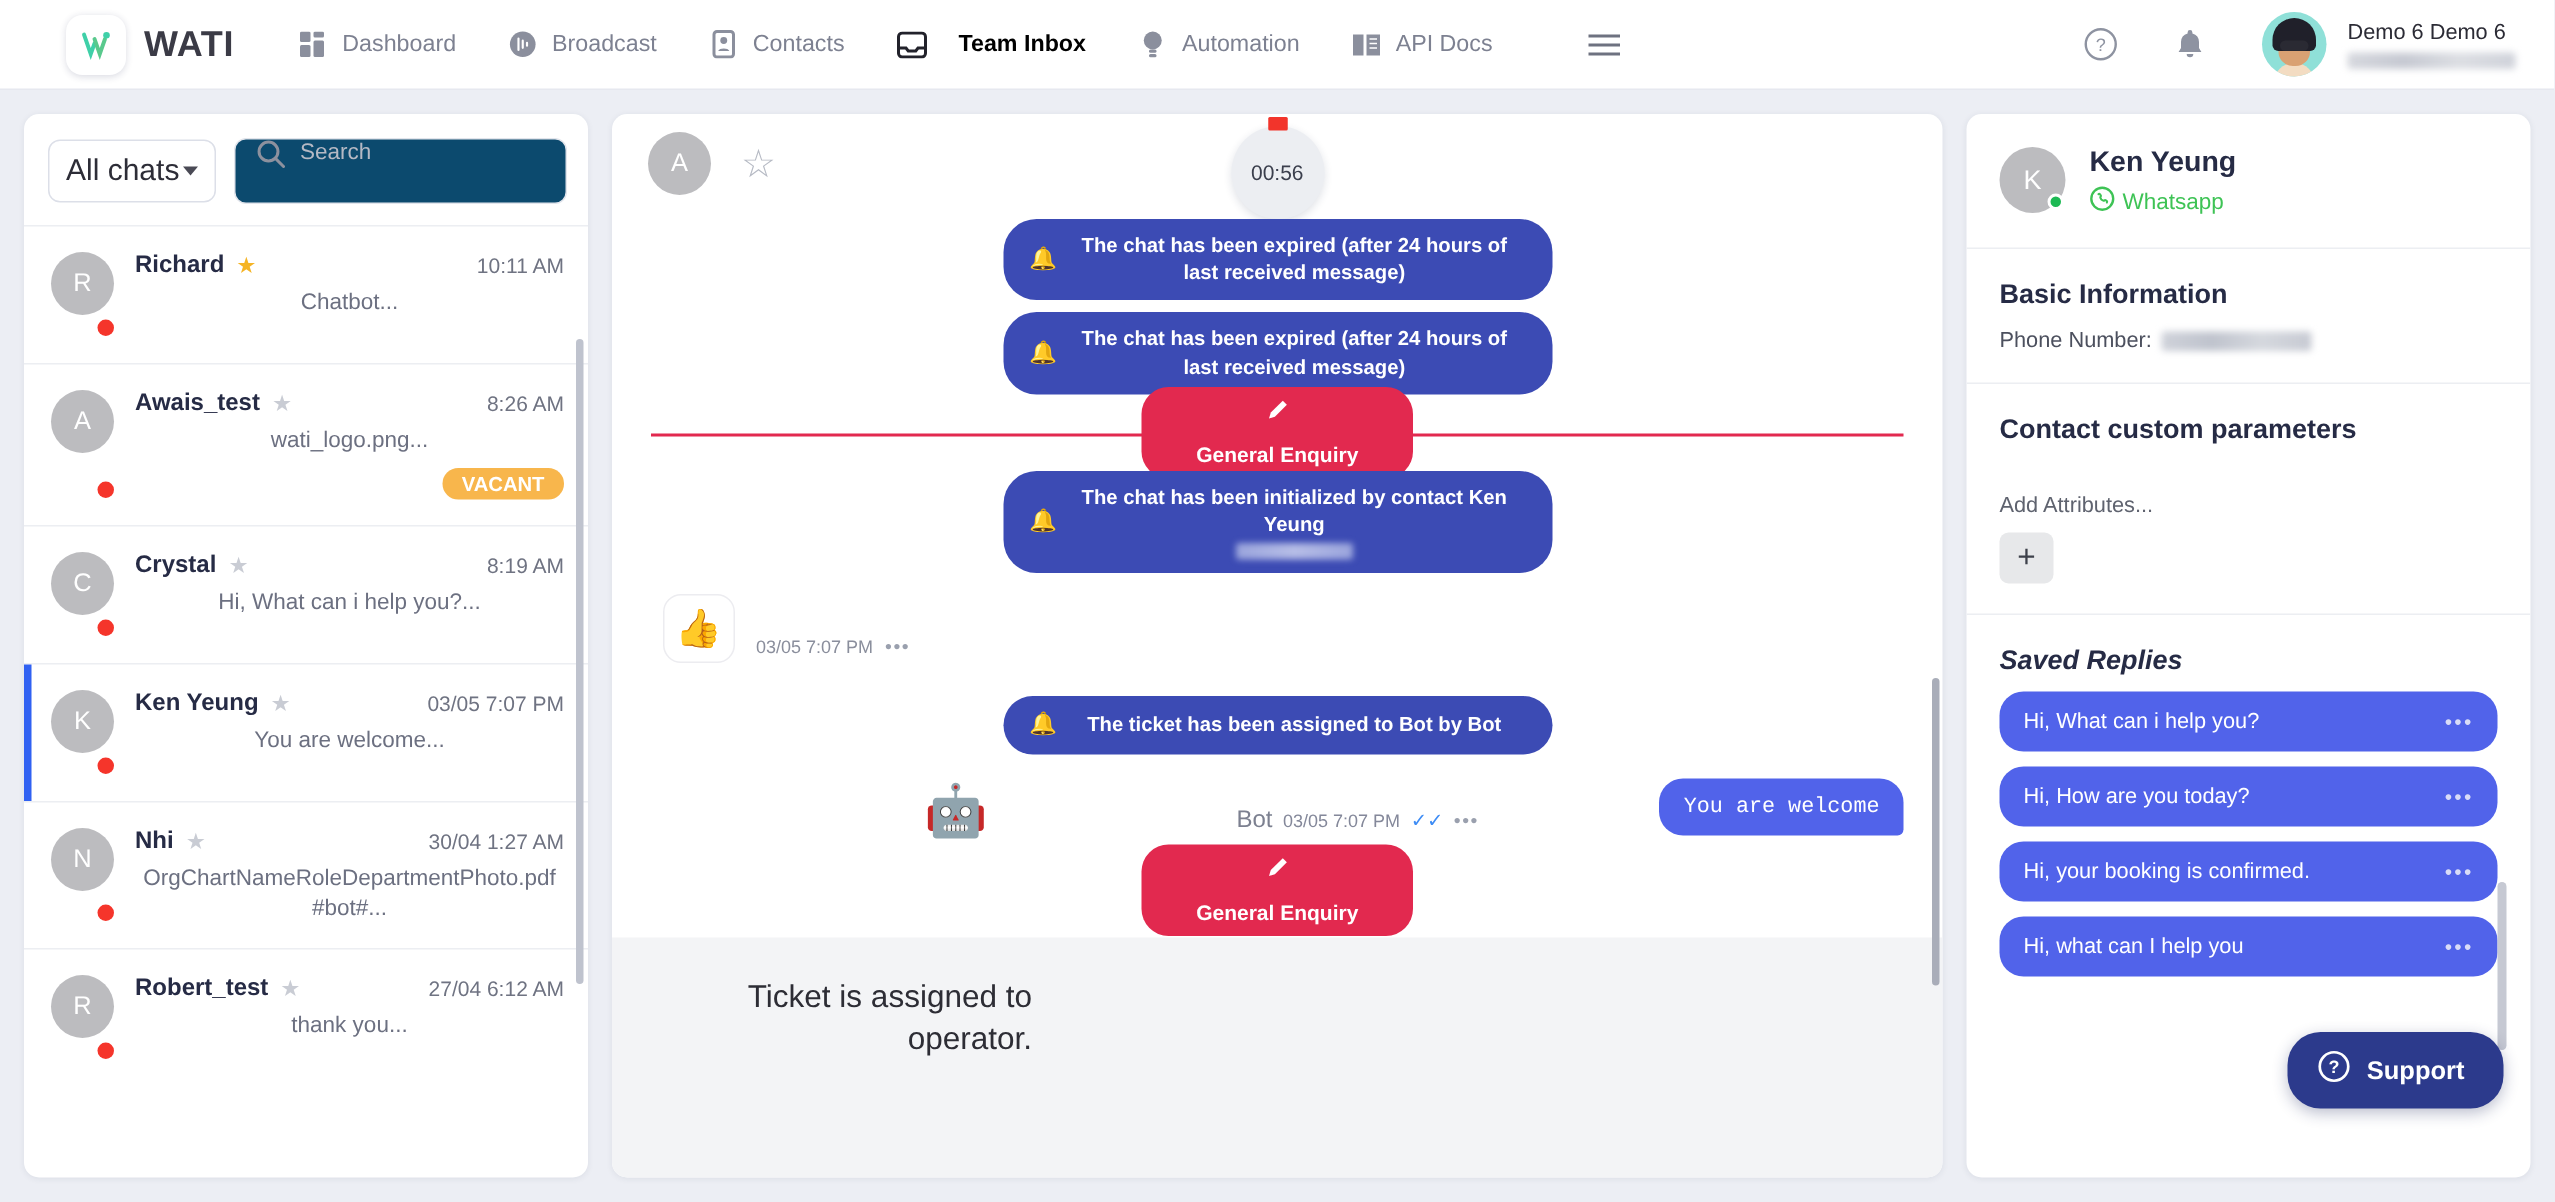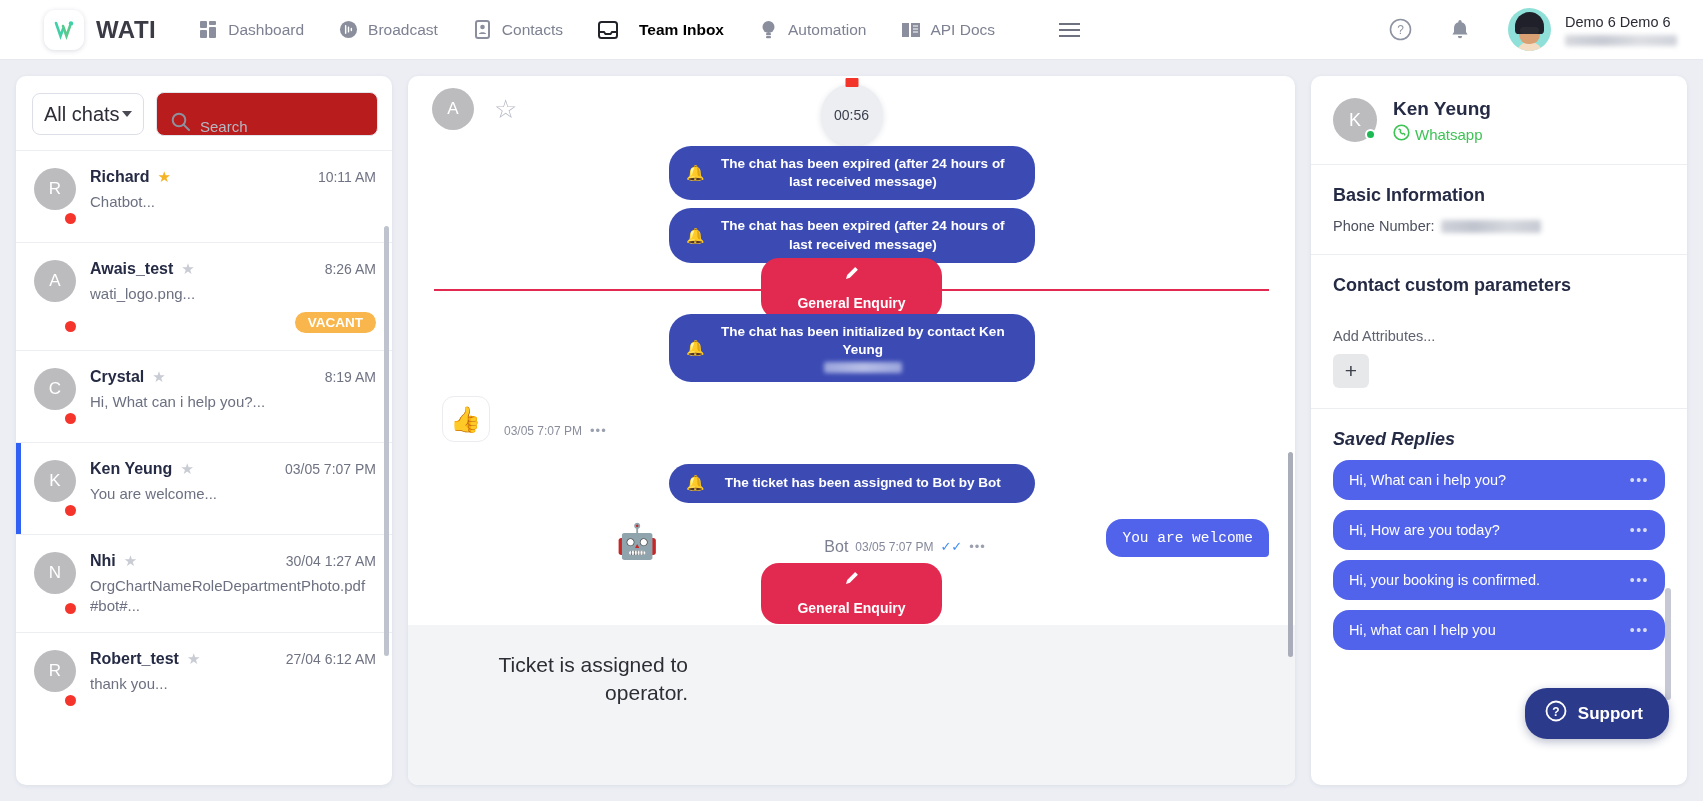--- a/index.html
+++ b/index.html
@@ -50,38 +50,38 @@
   .chatlist { width: 376px; flex: none; display: flex; flex-direction: column; overflow: hidden; position: relative; }
   .cl-top { padding: 16px 14px 14px 16px; display: flex; gap: 12px; align-items: center; }
   .select-box {
     width: 112px; height: 42px; border: 1px solid #dcdfe8; border-radius: 8px;
     display: flex; align-items: center; justify-content: space-between; padding: 0 11px;
     font-size: 20px; color: #2d2d37; cursor: pointer; background: #fff;
   }
   .chev { width:0;height:0;border-left:5px solid transparent;border-right:5px solid transparent;border-top:6px solid #4a4a55; }
   .search-box {
     flex: 1; height: 44px; border: 1px solid #e2e5ec; border-radius: 8px;
-    display: flex; align-items: flex-end; gap: 10px; padding: 0 14px; background: #b91c1c;
+    display: flex; align-items: flex-start; gap: 10px; padding: 0 14px; background: #0c4a6e;
   }
   .search-ph { font-size: 15px; color: #b5b9c4; }
   .cl-items { flex: 1; overflow: hidden; }
   .chat-row {
     display: flex; gap: 14px; padding: 17px 16px 17px 18px; border-top: 1px solid #eceef2;
     cursor: pointer; position: relative; min-height: 92px;
   }
   .chat-row.selected::before {
     content: ""; position: absolute; left: 0; top: 0; bottom: 0; width: 5px; background: #3061f2;
   }
   .cr-av { position: relative; flex: none; }
   .cr-circle {
     width: 42px; height: 42px; border-radius: 50%; background: #bcbcbf; color: #fff;
     display: flex; align-items: center; justify-content: center; font-size: 17px;
   }
   .cr-dot { position: absolute; right: 0px; bottom: 1px; width: 11px; height: 11px; border-radius: 50%; background: #f5352b; }
-  .cr-main { flex: 1; min-width: 0; }
+  .cr-main { flex: 1; min-width: 0; text-align: center; }
   .cr-line1 { display: flex; align-items: center; }
   .cr-name { font-size: 16px; font-weight: bold; color: #262b45; }
   .cr-star { margin-left: 8px; font-size: 15px; color: #c9ccd4; }
   .cr-star.fav { color: #f5b425; }
   .cr-time { margin-left: auto; font-size: 14px; color: #6f7382; white-space: nowrap; }
   .cr-prev { font-size: 15px; color: #6c7081; margin-top: 6px; line-height: 1.32; word-break: break-word; }
   .badge-vacant {
     display: inline-block; margin-top: 8px; background: #f8b64c; color: #fff;
     font-size: 13.5px; font-weight: bold; border-radius: 11px; padding: 3px 13px; float: right;
   }

